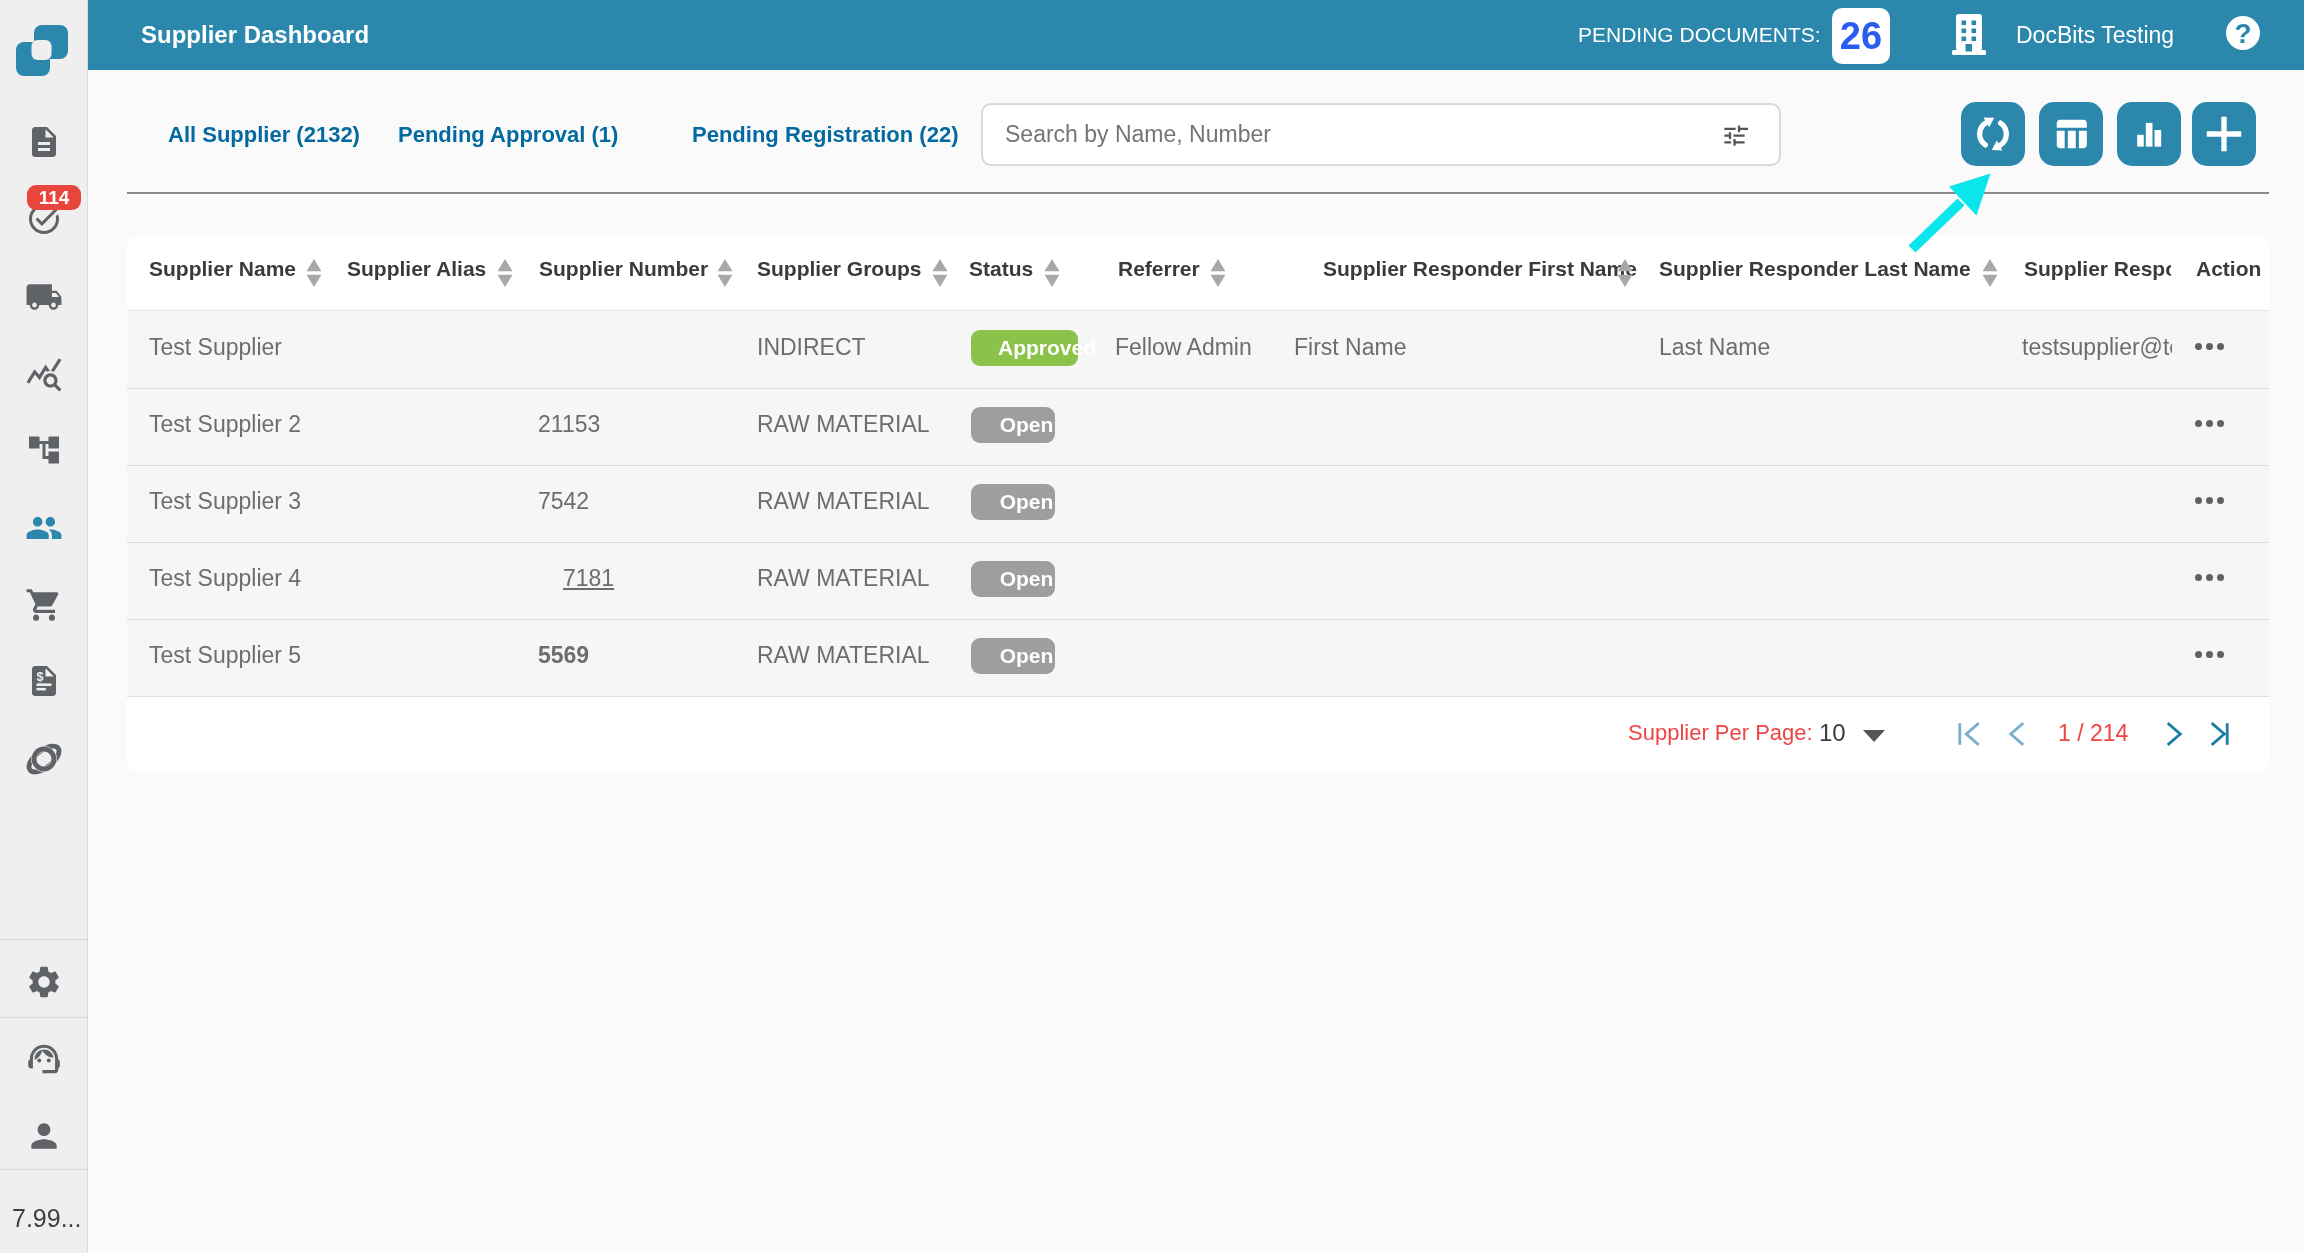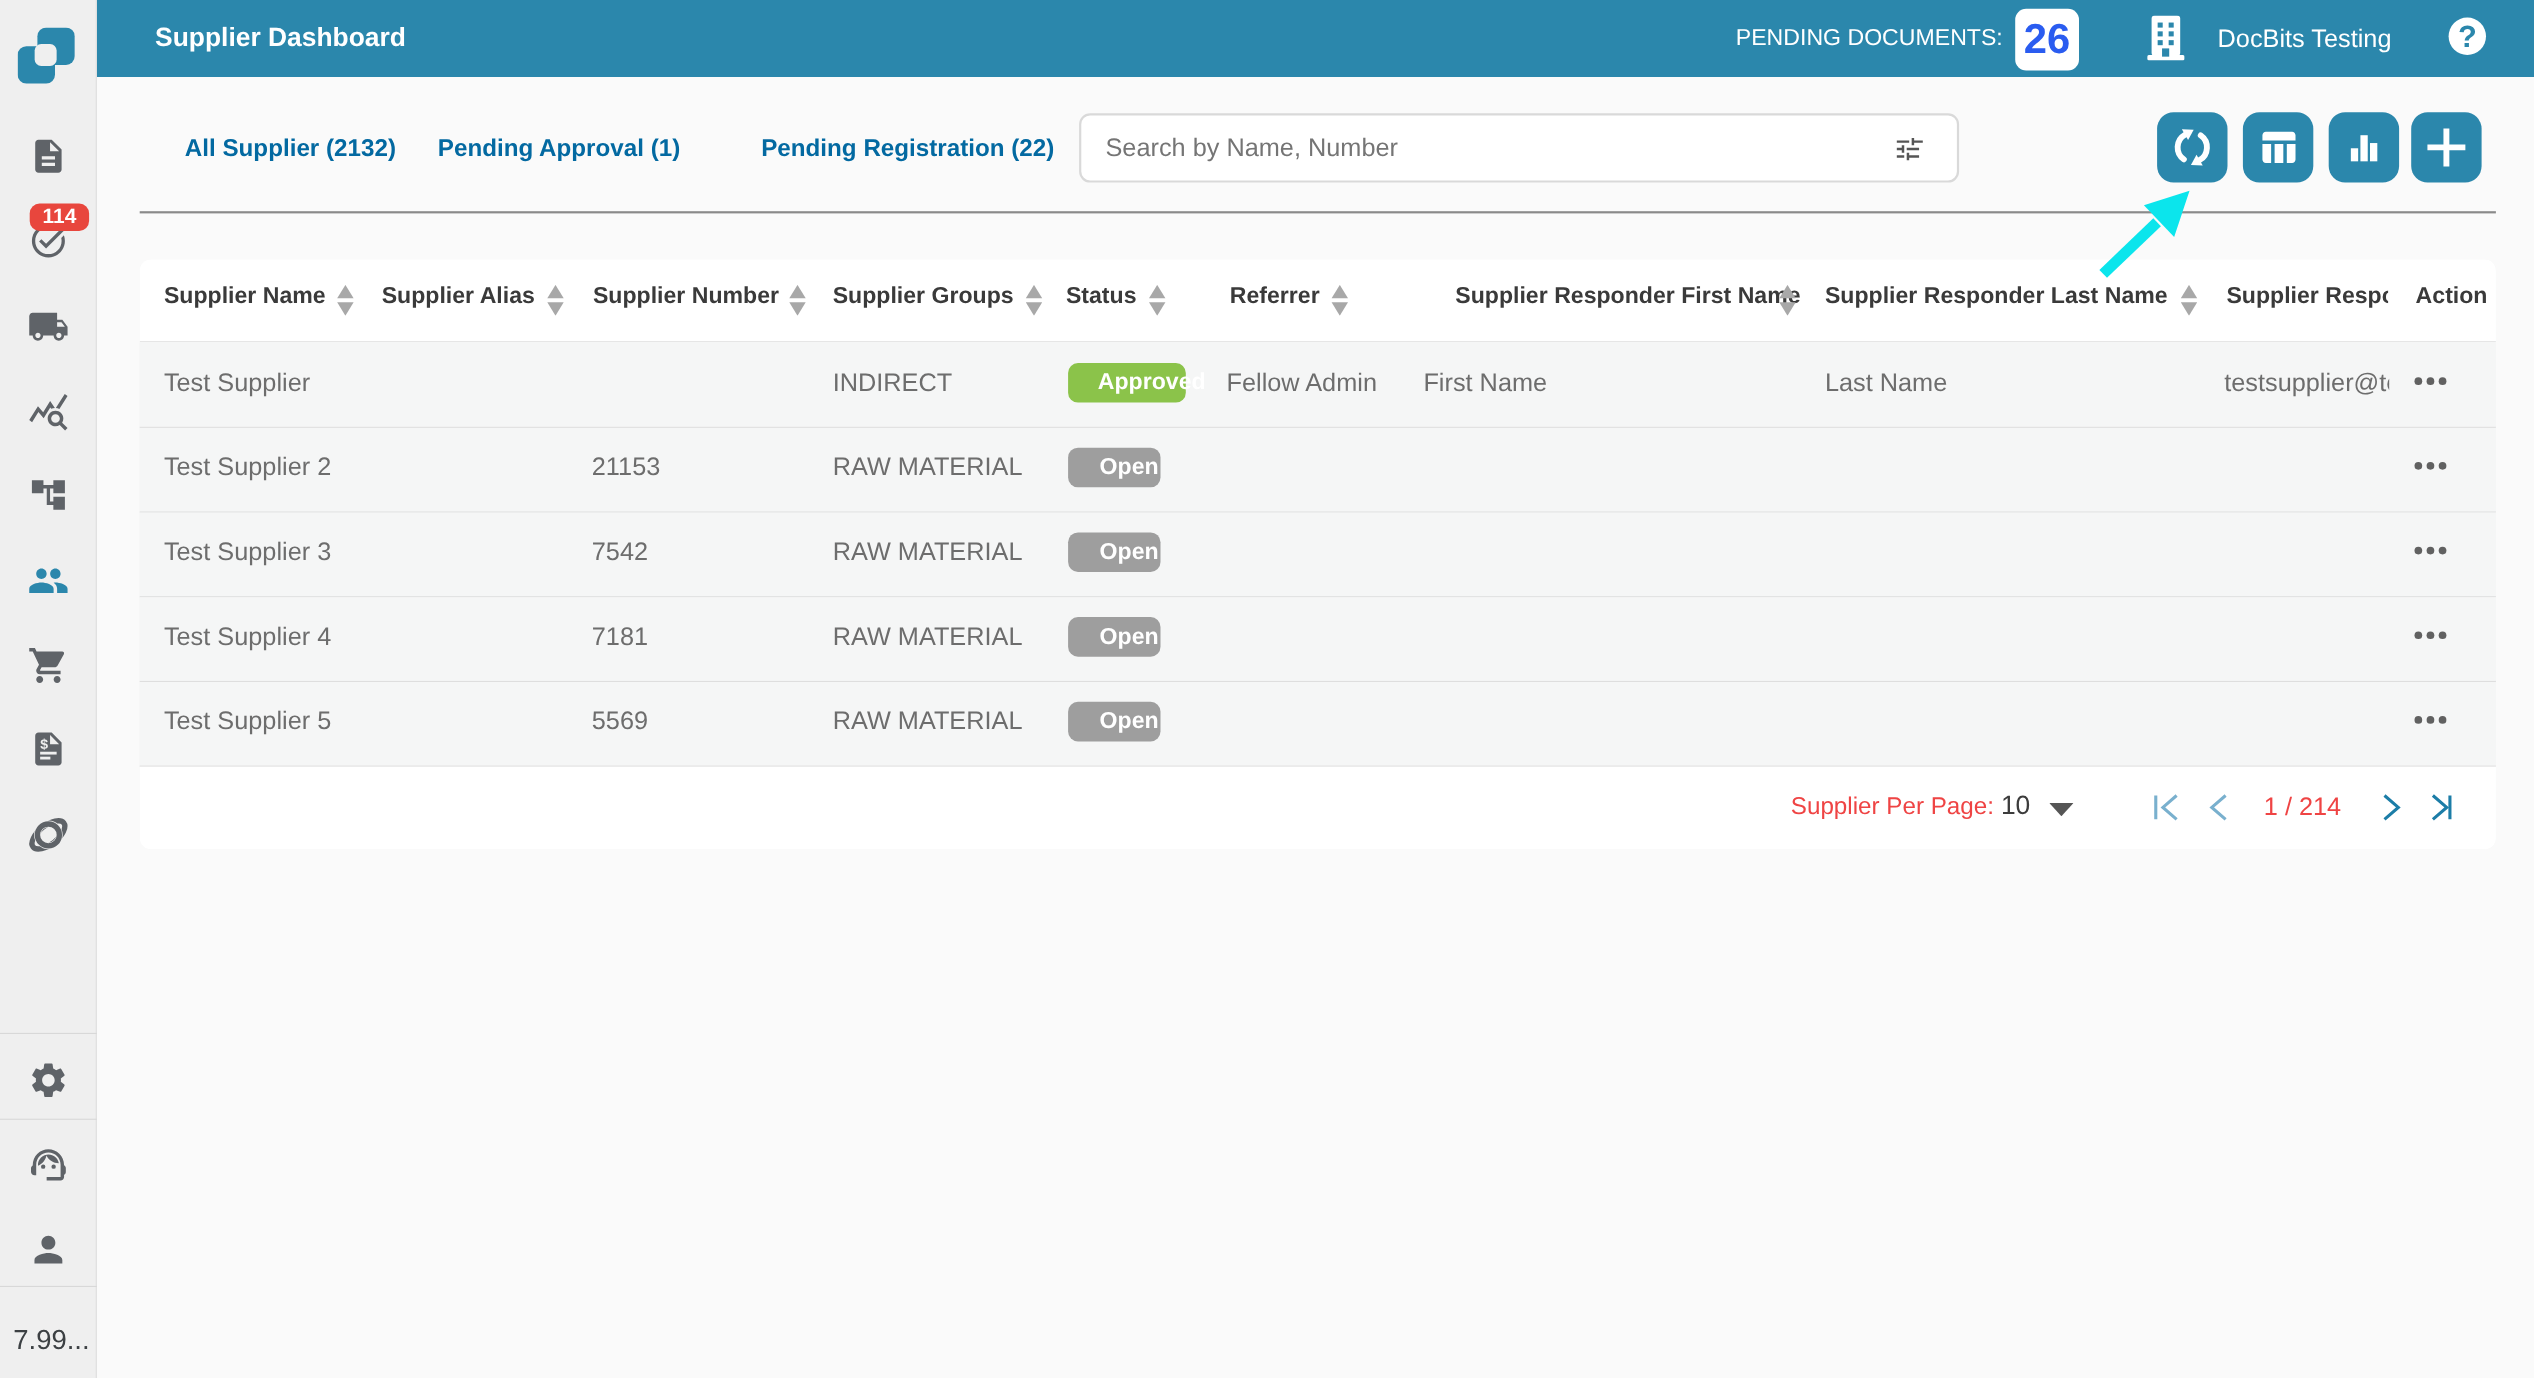--- a/index.html
+++ b/index.html
@@ -264,32 +264,32 @@
     <div class="cell" style="left:630px;">RAW MATERIAL</div>
     <div class="badge open">Open</div>
     <div class="dots">
         <i></i>
         <i></i>
         <i></i>
       </div>
   </div>
   <div class="row" style="top:307px;background:#f5f6f6;">
     <div class="cell" style="left:22px;">Test Supplier 4</div>
-    <div class="cell" style="left:411px;">7181</div>
+    <div class="cell" style="left:436px;text-decoration:underline;">7181</div>
     <div class="cell" style="left:630px;">RAW MATERIAL</div>
     <div class="badge open">Open</div>
     <div class="dots">
         <i></i>
         <i></i>
         <i></i>
       </div>
   </div>
   <div class="row" style="top:384px;background:#f5f6f6;">
     <div class="cell" style="left:22px;">Test Supplier 5</div>
-    <div class="cell" style="left:411px;">5569</div>
+    <div class="cell" style="left:411px;font-weight:bold;">5569</div>
     <div class="cell" style="left:630px;">RAW MATERIAL</div>
     <div class="badge open">Open</div>
     <div class="dots">
         <i></i>
         <i></i>
         <i></i>
       </div>
   </div>
 
   <div class="tfoot">

